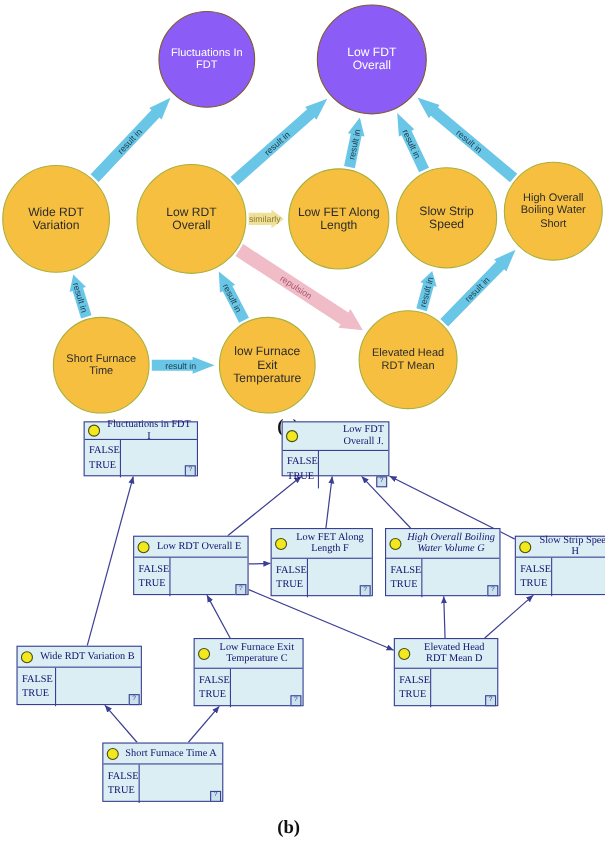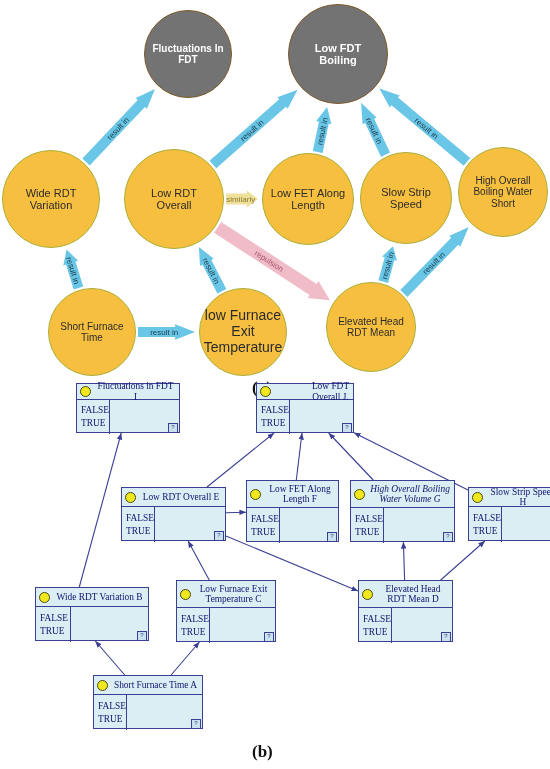--- a/index.html
+++ b/index.html
@@ -7,21 +7,21 @@
        font-family:"Liberation Sans",sans-serif;}
 
   
   #panel-a{position:absolute;left:0;top:0;width:550px;height:375px;}
   #panel-a svg{position:absolute;left:0;top:0;}
   .a-node{position:absolute;border-radius:50%;display:flex;align-items:center;
           justify-content:center;text-align:center;line-height:1.12;
           box-sizing:border-box;}
   .a-node span{display:block;padding:0 4px;}
   .n-yellow{background:#f7bf40;border:1.6px solid #a8b03a;color:#2b2b2b;}
-  .n-red{background:#737373;border:1.6px solid #7d5a2a;color:#ffffff;font-weight:bold;}
+  .n-red{background:#8b5cf6;border:1.6px solid #7d5a2a;color:#ffffff;}
 
   .a-caption,.b-caption{position:absolute;font-family:"Liberation Serif",serif;
         font-weight:bold;font-size:17px;color:#111;}
 
   
   #panel-b{position:absolute;left:13px;top:375px;width:550px;height:394px;}
   #panel-b svg.edges{position:absolute;left:0;top:0;}
   .b-node{position:absolute;background:#dbeef4;border:1.2px solid #3b3f93;
           box-sizing:border-box;font-family:"Liberation Serif",serif;
           color:#15157a;}
@@ -71,21 +71,21 @@
       <polygon points="407.4,296.9 458.3,244.8 460.3,246.8 468.7,227.0 449.2,235.9 451.2,237.8 400.3,289.9" fill="#69c6e6"></polygon>
       <text x="433.7054940746638" y="265.8693810600029" text-anchor="middle" transform="rotate(-45.6 433.7 262.9)" font-family="&quot;Liberation Sans&quot;, sans-serif" font-size="8" fill="#1d3b4a">result in</text>
     </svg>
   <div id="a-nodes">
       <div class="a-node n-red" style="left: 144px; top: 10px; width: 88px; height: 88px; font-size: 10px;">
         <span style="white-space: pre-line;">Fluctuations In
 FDT</span>
       </div>
       <div class="a-node n-red" style="left: 288px; top: 4px; width: 100px; height: 100px; font-size: 11px;">
         <span style="white-space: pre-line;">Low FDT
-Boiling</span>
+Overall</span>
       </div>
       <div class="a-node n-yellow" style="left: 2px; top: 150px; width: 98px; height: 98px; font-size: 11px;">
         <span style="white-space: pre-line;">Wide RDT
 Variation</span>
       </div>
       <div class="a-node n-yellow" style="left: 124px; top: 149px; width: 100px; height: 100px; font-size: 11px;">
         <span style="white-space: pre-line;">Low RDT
 Overall</span>
       </div>
       <div class="a-node n-yellow" style="left: 262px; top: 153px; width: 92px; height: 92px; font-size: 11px;">
@@ -98,21 +98,21 @@
       </div>
       <div class="a-node n-yellow" style="left: 458px; top: 147px; width: 90px; height: 90px; font-size: 10px;">
         <span style="white-space: pre-line;">High Overall
 Boiling Water
 Short</span>
       </div>
       <div class="a-node n-yellow" style="left: 48px; top: 288px; width: 88px; height: 88px; font-size: 10px;">
         <span style="white-space: pre-line;">Short Furnace
 Time</span>
       </div>
-      <div class="a-node n-yellow" style="left: 199px; top: 288px; width: 88px; height: 88px; font-size: 14px;">
+      <div class="a-node n-yellow" style="left: 199px; top: 288px; width: 88px; height: 88px; font-size: 11px;">
         <span style="white-space: pre-line;">low Furnace
 Exit
 Temperature</span>
       </div>
       <div class="a-node n-yellow" style="left: 326px; top: 282px; width: 90px; height: 90px; font-size: 10px;">
         <span style="white-space: pre-line;">Elevated Head
 RDT Mean</span>
       </div>
     </div>
 </div>
@@ -148,21 +148,21 @@
           <div class="b-states" style="width: 33px;">
             <div>FALSE</div>
             <div>TRUE</div>
           </div>
           <div class="b-bars">
             <div class="b-handle">?</div>
           </div>
         </div>
       </div>
       <div class="b-node" style="left: 243px; top: 8px; width: 98px; height: 50px;">
-        <div class="b-head" style="height: 16px; gap: 40px;">
+        <div class="b-head" style="height: 26px; gap: 40px;">
           <div class="b-dot"></div>
           <div class="b-title">Low FDT Overall J.</div>
         </div>
         <div class="b-body" style="height: 34px;">
           <div class="b-states" style="width: 33px;">
             <div>FALSE</div>
             <div>TRUE</div>
           </div>
           <div class="b-bars">
             <div class="b-handle">?</div>
@@ -224,21 +224,21 @@
         <div class="b-body" style="height: 35px;">
           <div class="b-states" style="width: 33px;">
             <div>FALSE</div>
             <div>TRUE</div>
           </div>
           <div class="b-bars">
             <div class="b-handle">?</div>
           </div>
         </div>
       </div>
-      <div class="b-node" style="left: 2px; top: 212px; width: 114px; height: 54px; margin-left: 20px;">
+      <div class="b-node" style="left: 2px; top: 212px; width: 114px; height: 54px;">
         <div class="b-head" style="height: 19px;">
           <div class="b-dot"></div>
           <div class="b-title">Wide RDT Variation B</div>
         </div>
         <div class="b-body" style="height: 35px;">
           <div class="b-states" style="width: 35px;">
             <div>FALSE</div>
             <div>TRUE</div>
           </div>
           <div class="b-bars">

